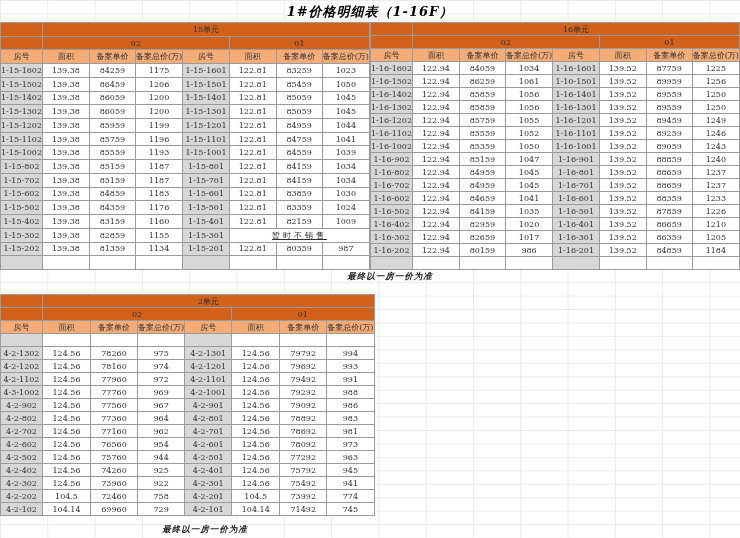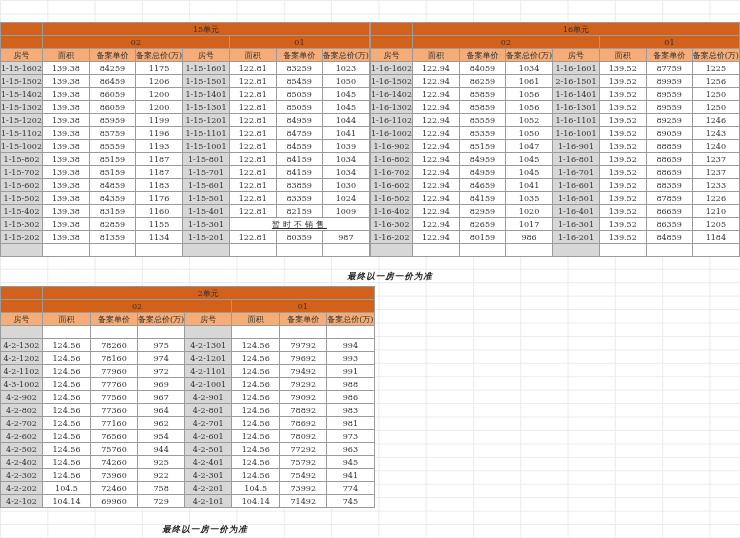--- a/index.html
+++ b/index.html
@@ -21,21 +21,21 @@
   .footer-note{
     position:absolute;left:0;text-align:center;
     font:italic bold 8.5px "DejaVu Serif", serif;color:#222;
     letter-spacing:1px;
     padding-left:20px;
   }
   .footer-1{top:271px;width:740px;}
   .footer-2{top:524px;width:370px;}
   .tables-row{position:absolute;left:0;display:flex;}
   .row-1{top:22px;}
-  .row-2{top:286px;}
+  .row-2{top:294px;}
   table.price-table{
     border-collapse:collapse;table-layout:fixed;background:#fff;
     border:1.5px solid #3c3c3c;
   }
   table.price-table td{
     border:1px solid #9b9b9b;height:12px;padding:0;
     text-align:center;vertical-align:middle;
     font:8px "DejaVu Serif", serif;color:#303030;
     overflow:hidden;white-space:nowrap;
   }
@@ -48,20 +48,21 @@
     font:italic bold 8px "DejaVu Serif", serif;color:#111;
   }
   td.room{background:#d7d7d7;}
   td.merged{letter-spacing:3px;font-style:italic;text-decoration:underline;}
 </style>
 </head>
 <body>
 
 <div class="sheet">
 
+  <div class="sheet-title title-1">1#价格明细表（1-16F）</div>
 
   <div class="tables-row row-1">
     <table class="price-table">
         <colgroup>
           <col style="width: 42px;">
           <col style="width: 48px;">
           <col style="width: 47px;">
           <col style="width: 46px;">
           <col style="width: 47px;">
           <col style="width: 48px;">
@@ -277,21 +278,21 @@
             <td class="room">1-16-1601</td>
             <td>139.52</td>
             <td>87759</td>
             <td>1225</td>
           </tr>
           <tr>
             <td class="room">1-16-1502</td>
             <td>122.94</td>
             <td>86259</td>
             <td>1061</td>
-            <td class="room">2-16-1501</td>
+            <td class="room">1-10-1501</td>
             <td>139.52</td>
             <td>89959</td>
             <td>1256</td>
           </tr>
           <tr>
             <td class="room">1-16-1402</td>
             <td>122.94</td>
             <td>85859</td>
             <td>1056</td>
             <td class="room">1-16-1401</td>
@@ -301,20 +302,30 @@
           </tr>
           <tr>
             <td class="room">1-16-1302</td>
             <td>122.94</td>
             <td>85859</td>
             <td>1056</td>
             <td class="room">1-16-1301</td>
             <td>139.52</td>
             <td>89559</td>
             <td>1250</td>
+          </tr>
+          <tr>
+            <td class="room">1-16-1202</td>
+            <td>122.94</td>
+            <td>85759</td>
+            <td>1055</td>
+            <td class="room">1-16-1201</td>
+            <td>139.52</td>
+            <td>89459</td>
+            <td>1249</td>
           </tr>
           <tr>
             <td class="room">1-16-1102</td>
             <td>122.94</td>
             <td>85559</td>
             <td>1052</td>
             <td class="room">1-16-1101</td>
             <td>139.52</td>
             <td>89259</td>
             <td>1246</td>

